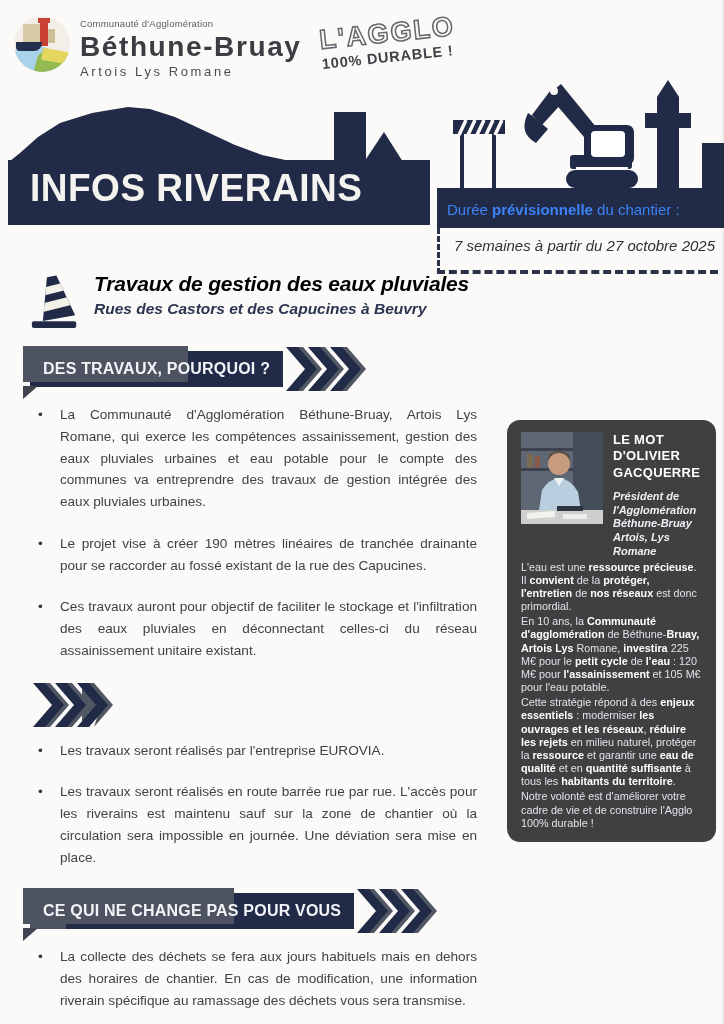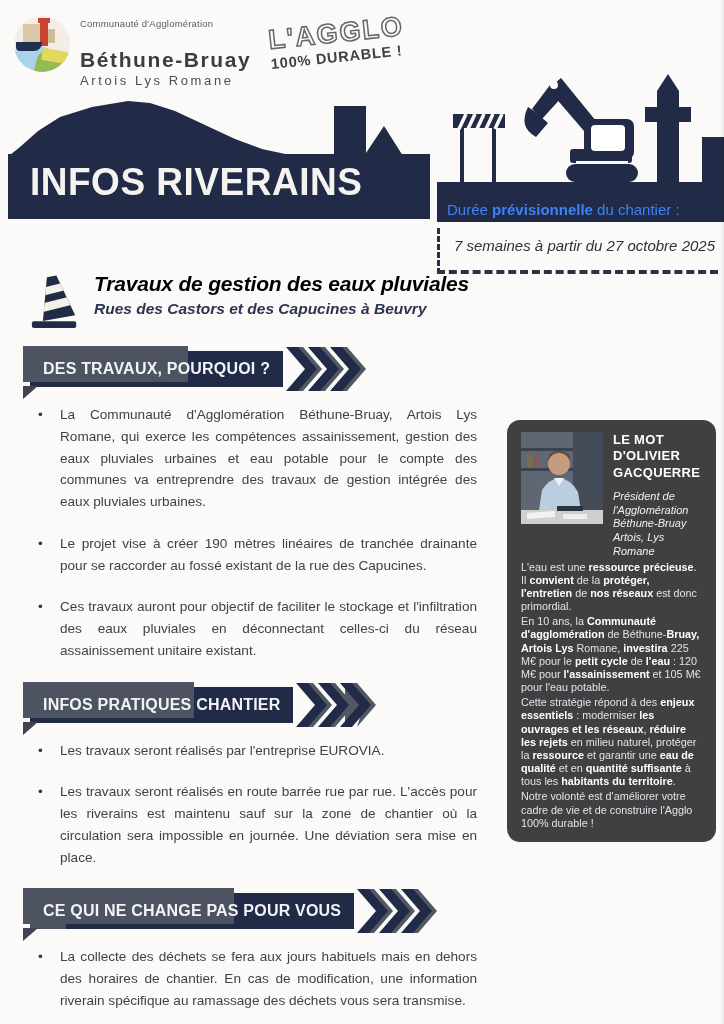--- a/index.html
+++ b/index.html
@@ -10,27 +10,27 @@
   .emblem{position:relative;width:56px;height:56px;border-radius:50%;overflow:hidden;background:#f3efe8;flex:0 0 auto;}
   .emblem .water{position:absolute;left:-8px;bottom:-4px;width:50px;height:30px;background:#a9d3ea;border-radius:50% 60% 10% 40%;transform:rotate(-12deg);}
   .emblem .field-g{position:absolute;right:-6px;bottom:-6px;width:40px;height:26px;background:#93bb52;transform:rotate(14deg);border-radius:40% 0 0 0;}
   .emblem .field-y{position:absolute;right:2px;bottom:10px;width:26px;height:12px;background:#e3d75e;transform:rotate(10deg);}
   .emblem .town{position:absolute;left:9px;top:8px;width:22px;height:18px;background:#d9c8a6;box-shadow:12px 3px 0 -2px #cfbd97;}
   .emblem .tower{position:absolute;left:26px;top:4px;width:8px;height:26px;background:#c94234;}
   .emblem .tower:before{content:"";position:absolute;left:-2px;top:-2px;width:12px;height:5px;background:#c94234;}
   .emblem .boat{position:absolute;left:2px;top:26px;width:26px;height:9px;background:#22304e;border-radius:0 0 8px 4px;}
   .org{margin-left:10px;margin-top:2px;}
   .org-l1{font-size:9.5px;color:#5a5d62;letter-spacing:.2px;}
-  .org-l2{font-size:21px;font-weight:700;color:#3a3d42;letter-spacing:1.6px;margin-top:19px;}
+  .org-l2{font-size:28px;font-weight:700;color:#3a3d42;letter-spacing:1.6px;margin-top:2px;}
   .org-l3{font-size:13px;color:#4b4e53;letter-spacing:2.6px;margin-top:1px;}
   .stamp{margin-left:18px;margin-top:2px;transform:rotate(-6deg);}
   .stamp-l1{font-size:27px;font-weight:800;letter-spacing:2px;color:#fbfaf8;-webkit-text-stroke:1.5px #64676d;}
   .stamp-l2{font-size:14.5px;font-weight:800;color:#3d4046;letter-spacing:.8px;margin-top:0;}
   
-  .header{position:absolute;left:0;top:69px;width:724px;height:153px;}
+  .header{position:absolute;left:0;top:75px;width:724px;height:153px;}
   .header svg{display:block;}
   .page-title{position:absolute;left:30px;top:93px;font-size:37px;font-weight:700;color:#f4f3f0;letter-spacing:.5px;transform:scaleY(1.04);}
   .duration-label{position:absolute;left:447px;top:201px;font-size:15px;color:#3b82f6;z-index:2;}
   .duration-box{position:absolute;left:437px;top:228px;width:278px;height:42px;
                 border-left:3px dashed #2a3248;border-bottom:4px dashed #2a3248;}
   .duration-value{font-style:italic;font-size:15px;color:#2e3136;padding:9px 0 0 14px;}
   
   .main-col{position:absolute;left:30px;top:272px;width:447px;}
   .intro{display:flex;align-items:flex-start;margin-bottom:16px;}
   .intro-text{margin-left:12px;}
@@ -49,21 +49,21 @@
               font-size:13.6px;line-height:1.6;color:#3f4247;}
   .bullets li:before{content:"\2022";position:absolute;left:8px;top:0;color:#33363c;}
   .section{margin-bottom:12px;}
   
   .sidebar{position:absolute;left:507px;top:420px;width:209px;background:#404040;border-radius:13px;
            padding:12px 14px 12px 14px;box-sizing:border-box;color:#dfe3ec;}
   .sb-top{display:flex;}
   .sb-photo{flex:0 0 auto;width:82px;height:92px;overflow:hidden;}
   .sb-head{margin-left:10px;}
   .sb-title{font-size:13px;font-weight:800;color:#ffffff;line-height:1.25;letter-spacing:.3px;}
-  .sb-role{font-size:11px;font-style:italic;color:#eef0f6;line-height:1.25;margin-top:9px;}
+  .sb-role{font-size:11px;font-style:italic;color:#eef0f6;line-height:1.25;margin-top:9px;font-weight:bold;}
   .sb-p{font-size:10.8px;line-height:1.22;margin-top:2px;}
   .sb-p .b{color:#ffffff;}
   .b{font-weight:700;}
   .edge-shade{position:absolute;right:0;top:0;width:4px;height:100%;background:linear-gradient(90deg,rgba(0,0,0,0),rgba(0,0,0,.07));}
 </style>
 </head>
 <body>
 
 <div class="page">
 
@@ -184,21 +184,20 @@
       </div>
       <ul class="bullets">
         <li>La Communauté d'Agglomération Béthune-Bruay, Artois Lys Romane, qui exerce les compétences assainissement, gestion des eaux pluviales urbaines et eau potable pour le compte des communes va entreprendre des travaux de gestion intégrée des eaux pluviales urbaines.</li>
         <li>Le projet vise à créer 190 mètres linéaires de tranchée drainante pour se raccorder au fossé existant de la rue des Capucines.</li>
         <li>Ces travaux auront pour objectif de faciliter le stockage et l'infiltration des eaux pluviales en déconnectant celles-ci du réseau assainissement unitaire existant.</li>
       </ul>
     </div>
 
     <div class="section">
       <div class="ribbon">
-        <div class="ribbon-body">INFOS PRATIQUES CHANTIER</div>
         <svg class="chevrons" width="92" height="46" viewBox="0 0 92 46">
           <g fill="#525863">
             <path d="M5,1 L17,1 L36,23 L17,45 L5,45 L24,23 Z"></path>
             <path d="M27,1 L39,1 L58,23 L39,45 L27,45 L46,23 Z"></path>
             <path d="M49,1 L61,1 L80,23 L61,45 L68,23 49,45 Z"></path>
           </g>
           <g fill="#212b47">
             <path d="M0,1 L12,1 L31,23 L12,45 L0,45 L19,23 Z"></path>
             <path d="M22,1 L34,1 L53,23 L34,45 L22,45 L41,23 Z"></path>
             <path d="M44,1 L56,1 L75,23 L56,45 L44,45 L63,23 Z"></path>

